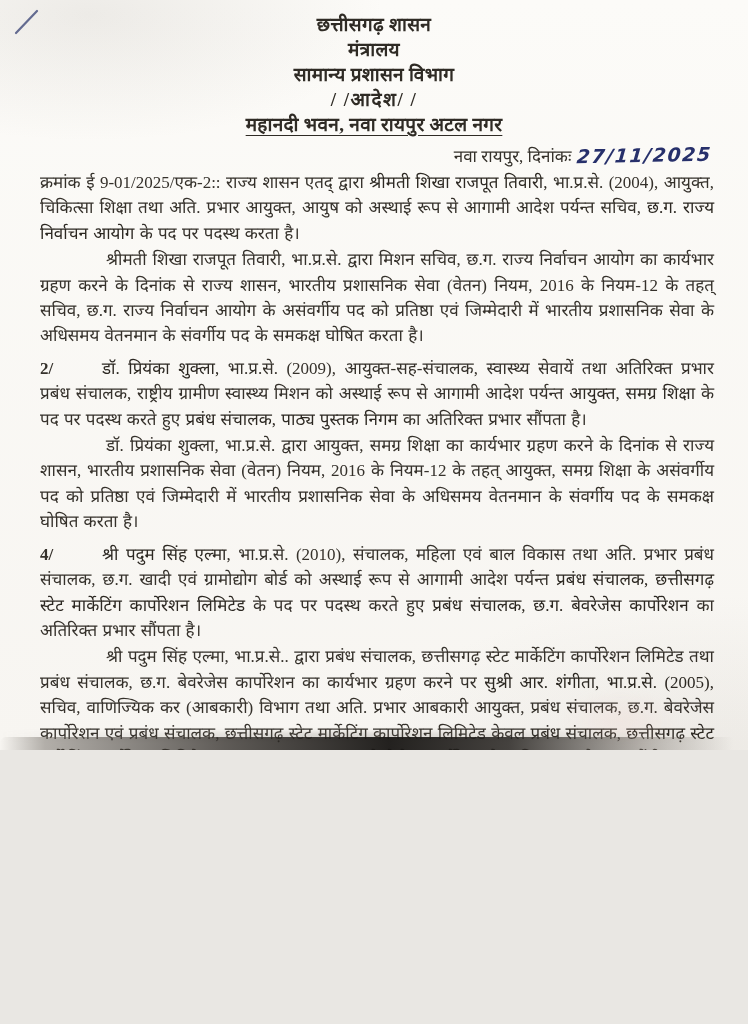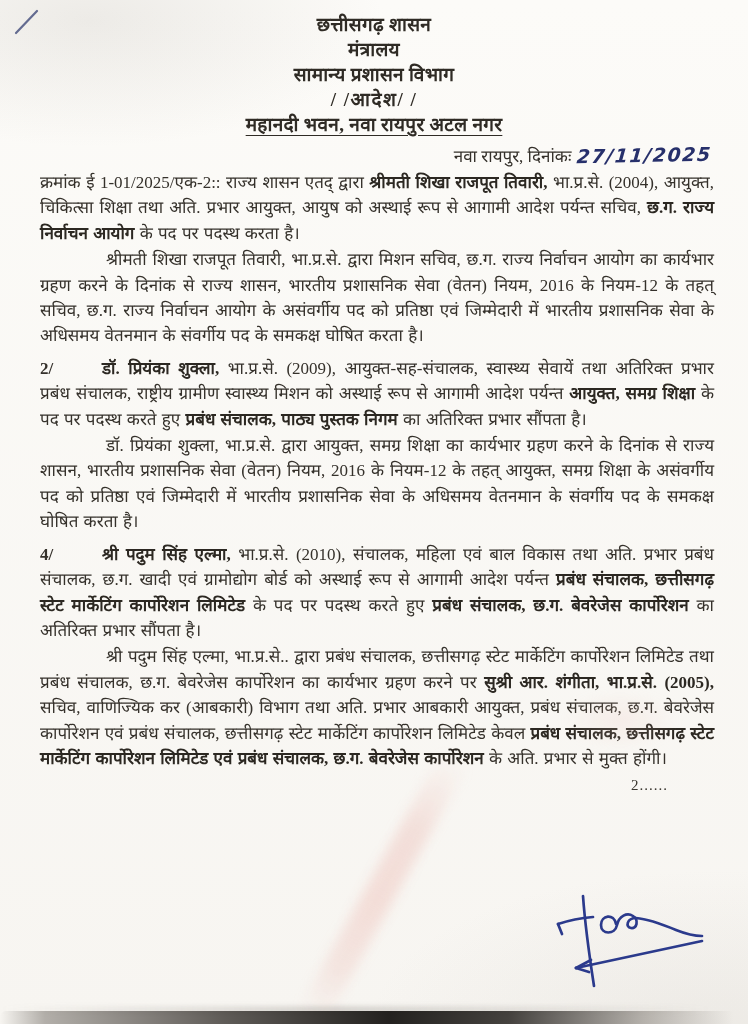--- a/index.html
+++ b/index.html
@@ -2,21 +2,21 @@
 <html><head>
 <meta charset="utf-8">
 <style>
   html,body{margin:0;padding:0;}
   body{
     width:748px;height:1024px;overflow:hidden;
     background:#e9e7e3;
     font-family:"Liberation Serif", serif;
   }
   .page{
-    position:relative;width:748px;height:1024px;overflow:hidden;
+    position:relative;width:748px;height:750px;overflow:hidden;
     background:
       radial-gradient(ellipse 420px 180px at 12% 2%, rgba(176,170,162,.20), transparent 70%),
       radial-gradient(ellipse 500px 220px at 96% 100%, rgba(190,184,176,.18), transparent 70%),
       linear-gradient(#fcfbf8, #f7f5f1);
     color:#34302a;
   }
   .content{position:absolute;left:0;top:0;right:0;padding:12px 34px 0 40px;}
   .hdr{margin-right:6px;}
   .h1{
     text-align:center;font-weight:bold;font-size:19px;line-height:25px;
@@ -34,21 +34,21 @@
     margin-left:6px;
   }
   .body{
     font-size:17px;line-height:25.4px;text-align:justify;
     color:#35312b;word-spacing:1px;
   }
   .para{margin:0 0 1px 0;}
   .para.numbered{margin-top:7px;}
   .pnum{display:inline-block;width:62px;font-weight:bold;}
   .indent{text-indent:66px;}
-  .bold{font-weight:bold;color:#2c2822;}
+  .bold{font-weight:normal;color:#2c2822;}
   .pagecue{text-align:right;margin:6px 46px 0 0;font-size:15px;letter-spacing:1px;color:#3a362f;}
   .filepath{
     font-size:11px;color:#46423b;margin:16px 0 0 24px;
     letter-spacing:.2px;font-weight:bold;
   }
   .sig{position:absolute;left:546px;top:882px;}
   .penmark{position:absolute;left:4px;top:2px;}
   .smudge{
     position:absolute;left:368px;top:738px;width:30px;height:300px;
     background:linear-gradient(to bottom,
@@ -101,21 +101,21 @@
       <div class="h1">सामान्य प्रशासन विभाग</div>
       <div class="h1 adesh">/ /आदेश/ /</div>
       <div class="h1 u">महानदी भवन, नवा रायपुर अटल नगर</div>
     </div>
 
     <div class="dateline">
       <span>नवा रायपुर, दिनांकः</span><span class="hw">27/11/2025</span>
     </div>
 
     <div class="body">
-        <div class="para"><span>क्रमांक ई 1-01/2025/एक-2:: राज्य शासन एतद् द्वारा </span><span class="bold">श्रीमती शिखा राजपूत तिवारी,</span><span> भा.प्र.से. (2004), आयुक्त, चिकित्सा शिक्षा तथा अति. प्रभार आयुक्त, आयुष को अस्थाई रूप से आगामी आदेश पर्यन्त सचिव, </span><span class="bold">छ.ग. राज्य निर्वाचन आयोग</span><span> के पद पर पदस्थ करता है।</span></div>
+        <div class="para"><span>क्रमांक ई 9-01/2025/एक-2:: राज्य शासन एतद् द्वारा </span><span class="bold">श्रीमती शिखा राजपूत तिवारी,</span><span> भा.प्र.से. (2004), आयुक्त, चिकित्सा शिक्षा तथा अति. प्रभार आयुक्त, आयुष को अस्थाई रूप से आगामी आदेश पर्यन्त सचिव, </span><span class="bold">छ.ग. राज्य निर्वाचन आयोग</span><span> के पद पर पदस्थ करता है।</span></div>
         <div class="para indent"><span>श्रीमती शिखा राजपूत तिवारी, भा.प्र.से. द्वारा मिशन सचिव, छ.ग. राज्य निर्वाचन आयोग का कार्यभार ग्रहण करने के दिनांक से राज्य शासन, भारतीय प्रशासनिक सेवा (वेतन) नियम, 2016 के नियम-12 के तहत् सचिव, छ.ग. राज्य निर्वाचन आयोग के असंवर्गीय पद को प्रतिष्ठा एवं जिम्मेदारी में भारतीय प्रशासनिक सेवा के अधिसमय वेतनमान के संवर्गीय पद के समकक्ष घोषित करता है।</span></div>
         <div class="para numbered"><span class="pnum">2/</span><span class="bold">डॉ. प्रियंका शुक्ला,</span><span> भा.प्र.से. (2009), आयुक्त-सह-संचालक, स्वास्थ्य सेवायें तथा अतिरिक्त प्रभार प्रबंध संचालक, राष्ट्रीय ग्रामीण स्वास्थ्य मिशन को अस्थाई रूप से आगामी आदेश पर्यन्त </span><span class="bold">आयुक्त, समग्र शिक्षा</span><span> के पद पर पदस्थ करते हुए </span><span class="bold">प्रबंध संचालक, पाठ्य पुस्तक निगम</span><span> का अतिरिक्त प्रभार सौंपता है।</span></div>
         <div class="para indent"><span>डॉ. प्रियंका शुक्ला, भा.प्र.से. द्वारा आयुक्त, समग्र शिक्षा का कार्यभार ग्रहण करने के दिनांक से राज्य शासन, भारतीय प्रशासनिक सेवा (वेतन) नियम, 2016 के नियम-12 के तहत् आयुक्त, समग्र शिक्षा के असंवर्गीय पद को प्रतिष्ठा एवं जिम्मेदारी में भारतीय प्रशासनिक सेवा के अधिसमय वेतनमान के संवर्गीय पद के समकक्ष घोषित करता है।</span></div>
         <div class="para numbered"><span class="pnum">4/</span><span class="bold">श्री पदुम सिंह एल्मा,</span><span> भा.प्र.से. (2010), संचालक, महिला एवं बाल विकास तथा अति. प्रभार प्रबंध संचालक, छ.ग. खादी एवं ग्रामोद्योग बोर्ड को अस्थाई रूप से आगामी आदेश पर्यन्त </span><span class="bold">प्रबंध संचालक, छत्तीसगढ़ स्टेट मार्केटिंग कार्पोरेशन लिमिटेड</span><span> के पद पर पदस्थ करते हुए </span><span class="bold">प्रबंध संचालक, छ.ग. बेवरेजेस कार्पोरेशन</span><span> का अतिरिक्त प्रभार सौंपता है।</span></div>
         <div class="para indent"><span>श्री पदुम सिंह एल्मा, भा.प्र.से.. द्वारा प्रबंध संचालक, छत्तीसगढ़ स्टेट मार्केटिंग कार्पोरेशन लिमिटेड तथा प्रबंध संचालक, छ.ग. बेवरेजेस कार्पोरेशन का कार्यभार ग्रहण करने पर </span><span class="bold">सुश्री आर. शंगीता, भा.प्र.से. (2005),</span><span> सचिव, वाणिज्यिक कर (आबकारी) विभाग तथा अति. प्रभार आबकारी आयुक्त, प्रबंध संचालक, छ.ग. बेवरेजेस कार्पोरेशन एवं प्रबंध संचालक, छत्तीसगढ़ स्टेट मार्केटिंग कार्पोरेशन लिमिटेड केवल </span><span class="bold">प्रबंध संचालक, छत्तीसगढ़ स्टेट मार्केटिंग कार्पोरेशन लिमिटेड एवं प्रबंध संचालक, छ.ग. बेवरेजेस कार्पोरेशन</span><span> के अति. प्रभार से मुक्त होंगी।</span></div>
       </div>
 
     <div class="pagecue">2......</div>
   </div>
 

